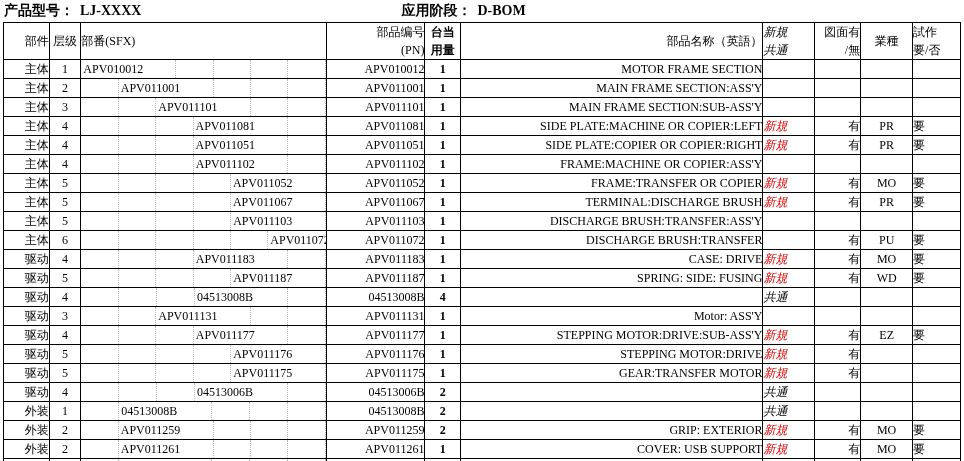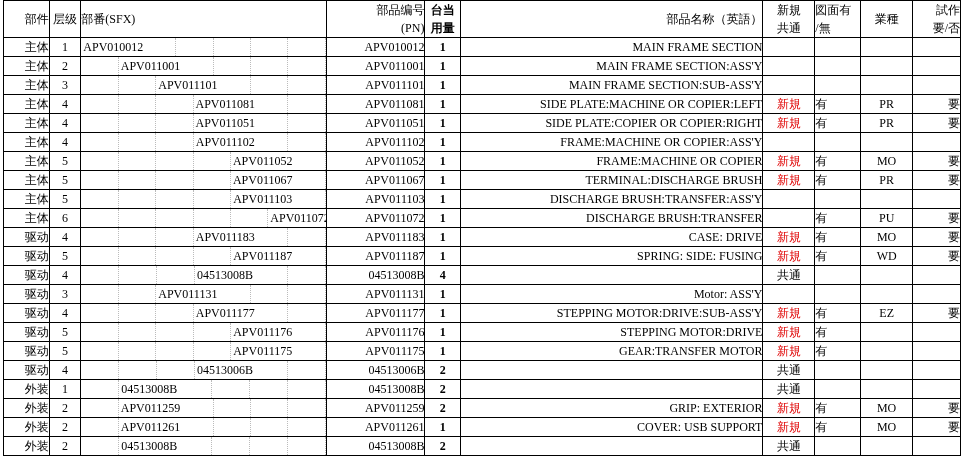--- a/index.html
+++ b/index.html
@@ -61,24 +61,24 @@
   }
   .th-tall {
     height: 38px;
   }
   .c-part    { width: 44px; text-align: right; padding-left: 3px; }
   .c-level   { width: 30px; text-align: center; margin-left: 44px; }
   .c-sfx     { width: 240px; text-align: left; margin-top: 12px; }
   .c-pn      { width: 96px; text-align: right; padding-left: 3px; }
   .c-qty     { width: 34px; text-align: center; font-weight: bold; }
   .c-name    { width: 296px; text-align: right; padding-left: 3px; }
-  .c-new     { width: 50px; text-align: center; }
-  .c-draw    { width: 44px; text-align: left; }
+  .c-new     { width: 50px; text-align: left; font-style: italic; }
+  .c-draw    { width: 44px; text-align: right; }
   .c-trade   { width: 50px; text-align: center; }
-  .c-trial   { width: 46px; text-align: right; }
+  .c-trial   { width: 46px; text-align: left; }
 
   
   .sfx-inner {
     display: flex;
     width: 100%;
     height: 18px;
   }
   .sfx-seg {
     width: 40px;
     height: 18px;
@@ -97,20 +97,28 @@
     min-width: 40px;
     border-right: none;
   }
   .red { color: #e00000; }
 </style>
 </head>
 <body>
 
 <div class="sheet">
 
+  <div class="header-row">
+    <span class="h-label">产品型号：</span>
+    <span class="h-value">LJ-XXXX</span>
+    <span class="hdr-gap"></span>
+    <span class="hdr-gap"></span>
+    <span class="h-label">应用阶段：</span>
+    <span class="h-value">D-BOM</span>
+  </div>
 
   <table class="bom">
     <thead>
       <tr>
         <th class="c-part th-tall">部件</th>
         <th class="c-level th-tall">层级</th>
         <th class="c-sfx th-tall">部番(SFX)</th>
         <th class="c-pn th-tall">
           <div>部品编号</div>
           <div>(PN)</div>
@@ -144,21 +152,21 @@
               <div class="sfx-seg val last">APV010012</div>
               <div class="sfx-seg"></div>
               <div class="sfx-seg"></div>
               <div class="sfx-seg"></div>
               <div class="sfx-seg"></div>
               <div class="sfx-seg"></div>
             </div>
           </td>
           <td class="c-pn">APV010012</td>
           <td class="c-qty">1</td>
-          <td class="c-name">MAIN FRAME SECTION</td>
+          <td class="c-name">MOTOR FRAME SECTION</td>
           <td class="c-new"></td>
           <td class="c-draw"></td>
           <td class="c-trade"></td>
           <td class="c-trial"></td>
         </tr>
         <tr>
           <td class="c-part">主体</td>
           <td class="c-level">2</td>
           <td class="c-sfx">
             <div class="sfx-inner">
@@ -270,21 +278,21 @@
               <div class="sfx-seg"></div>
               <div class="sfx-seg"></div>
               <div class="sfx-seg"></div>
               <div class="sfx-seg"></div>
               <div class="sfx-seg val last">APV011052</div>
               <div class="sfx-seg"></div>
             </div>
           </td>
           <td class="c-pn">APV011052</td>
           <td class="c-qty">1</td>
-          <td class="c-name">FRAME:MACHINE OR COPIER</td>
+          <td class="c-name">FRAME:TRANSFER OR COPIER</td>
           <td class="c-new red">新規</td>
           <td class="c-draw">有</td>
           <td class="c-trade">MO</td>
           <td class="c-trial">要</td>
         </tr>
         <tr>
           <td class="c-part">主体</td>
           <td class="c-level">5</td>
           <td class="c-sfx">
             <div class="sfx-inner">

